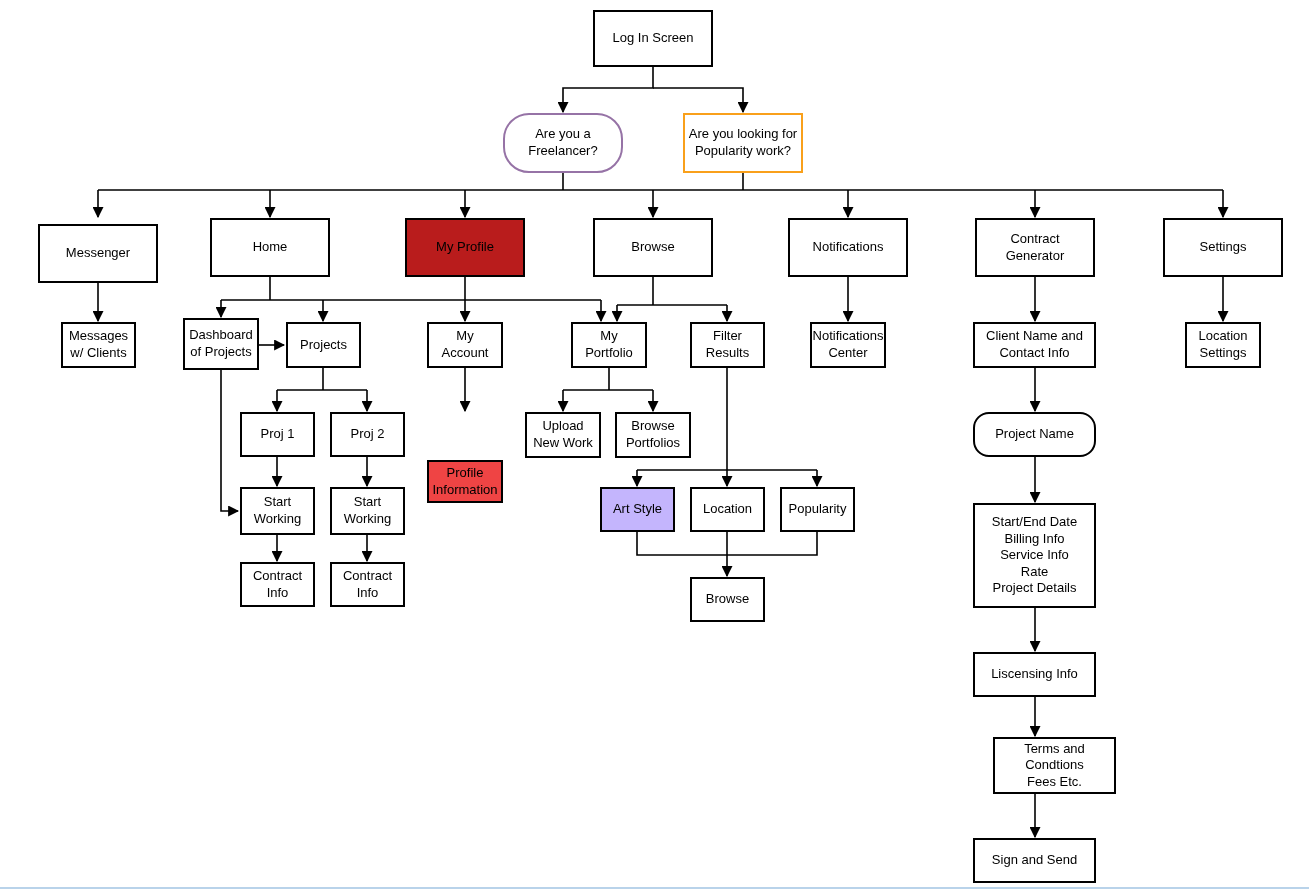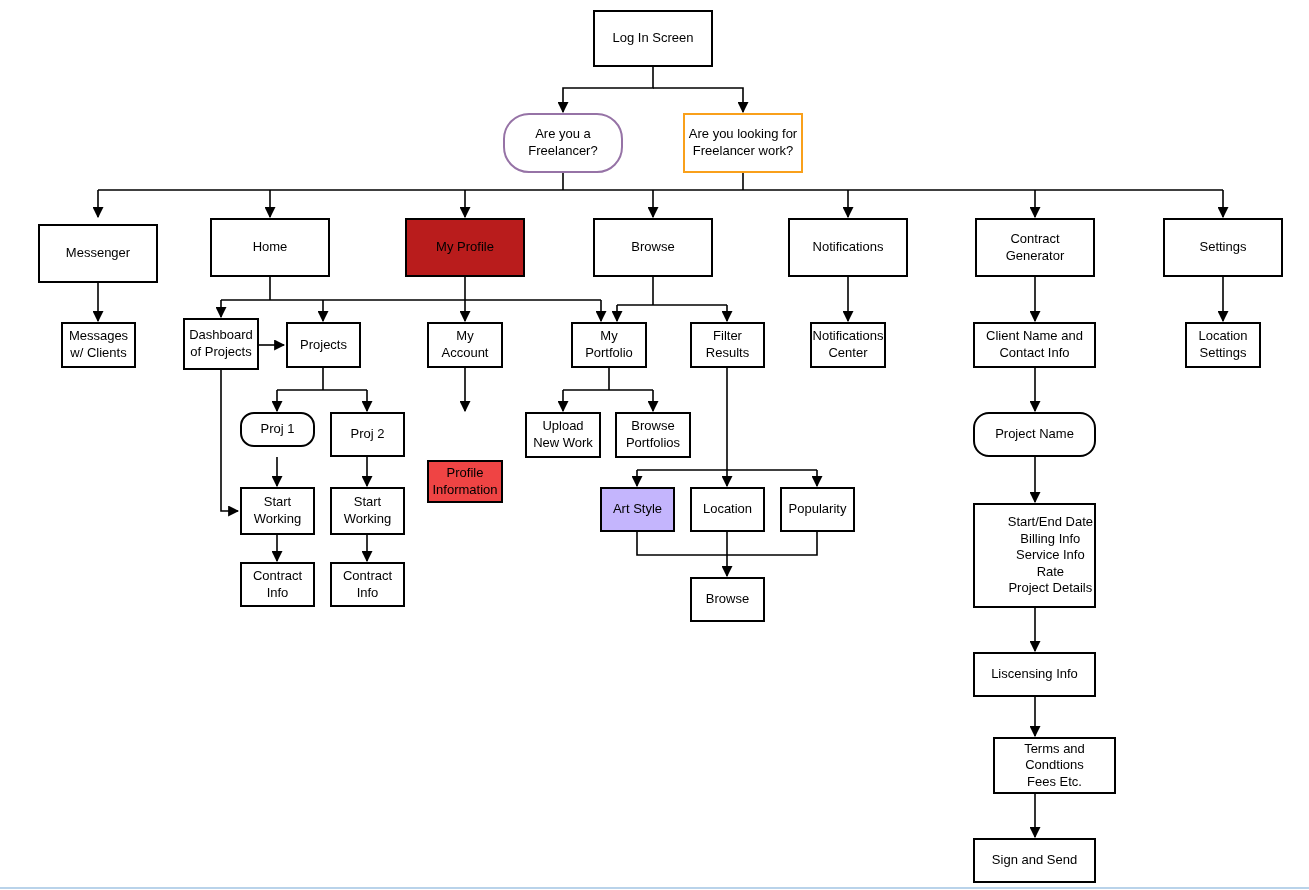--- a/index.html
+++ b/index.html
@@ -124,21 +124,21 @@
   <div class="nodes-layer">
       <div class="node" style="left: 593px; top: 10px; width: 120px; height: 57px; border-color: rgb(0, 0, 0); background: rgb(255, 255, 255);">
         <span>Log In Screen</span>
       </div>
       <div class="node" style="left: 503px; top: 113px; width: 120px; height: 60px; border-color: rgb(150, 115, 166); background: rgb(255, 255, 255); border-radius: 26px;">
         <span>Are you a
 Freelancer?</span>
       </div>
       <div class="node" style="left: 683px; top: 113px; width: 120px; height: 60px; border-color: rgb(249, 160, 27); background: rgb(255, 255, 255);">
         <span>Are you looking for
-Freelancer work?</span>
+Popularity work?</span>
       </div>
       <div class="node" style="left: 38px; top: 218px; width: 120px; height: 59px; border-color: rgb(0, 0, 0); background: rgb(255, 255, 255); margin-top: 6px;">
         <span>Messenger</span>
       </div>
       <div class="node" style="left: 210px; top: 218px; width: 120px; height: 59px; border-color: rgb(0, 0, 0); background: rgb(255, 255, 255);">
         <span>Home</span>
       </div>
       <div class="node" style="left: 405px; top: 218px; width: 120px; height: 59px; border-color: rgb(0, 0, 0); background: #b91c1c; text-align: center;">
         <span>My Profile</span>
       </div>
@@ -183,21 +183,21 @@
 Center</span>
       </div>
       <div class="node" style="left: 973px; top: 322px; width: 123px; height: 46px; border-color: rgb(0, 0, 0); background: rgb(255, 255, 255);">
         <span>Client Name and
 Contact Info</span>
       </div>
       <div class="node" style="left: 1185px; top: 322px; width: 76px; height: 46px; border-color: rgb(0, 0, 0); background: rgb(255, 255, 255);">
         <span>Location
 Settings</span>
       </div>
-      <div class="node" style="left: 240px; top: 412px; width: 75px; height: 35px; border-color: rgb(0, 0, 0); background: rgb(255, 255, 255); border-radius: 14px;">
+      <div class="node" style="left: 240px; top: 412px; width: 75px; height: 45px; border-color: rgb(0, 0, 0); background: rgb(255, 255, 255);">
         <span>Proj 1</span>
       </div>
       <div class="node" style="left: 330px; top: 412px; width: 75px; height: 45px; border-color: rgb(0, 0, 0); background: rgb(255, 255, 255);">
         <span>Proj 2</span>
       </div>
       <div class="node" style="left: 427px; top: 412px; width: 76px; height: 43px; border-color: rgb(0, 0, 0); background: #ef4444; margin-top: 48px;">
         <span>Profile
 Information</span>
       </div>
       <div class="node" style="left: 525px; top: 412px; width: 76px; height: 46px; border-color: rgb(0, 0, 0); background: rgb(255, 255, 255);">
@@ -221,21 +221,21 @@
       </div>
       <div class="node" style="left: 600px; top: 487px; width: 75px; height: 45px; border-color: rgb(0, 0, 0); background: #c4b5fd;">
         <span>Art Style</span>
       </div>
       <div class="node" style="left: 690px; top: 487px; width: 75px; height: 45px; border-color: rgb(0, 0, 0); background: rgb(255, 255, 255);">
         <span>Location</span>
       </div>
       <div class="node" style="left: 780px; top: 487px; width: 75px; height: 45px; border-color: rgb(0, 0, 0); background: rgb(255, 255, 255);">
         <span>Popularity</span>
       </div>
-      <div class="node" style="left: 973px; top: 503px; width: 123px; height: 105px; border-color: rgb(0, 0, 0); background: rgb(255, 255, 255); justify-content: flex-end;">
+      <div class="node" style="left: 973px; top: 503px; width: 123px; height: 105px; border-color: rgb(0, 0, 0); background: rgb(255, 255, 255);">
         <span>Start/End Date
 Billing Info
 Service Info
 Rate
 Project Details</span>
       </div>
       <div class="node" style="left: 240px; top: 562px; width: 75px; height: 45px; border-color: rgb(0, 0, 0); background: rgb(255, 255, 255);">
         <span>Contract
 Info</span>
       </div>

